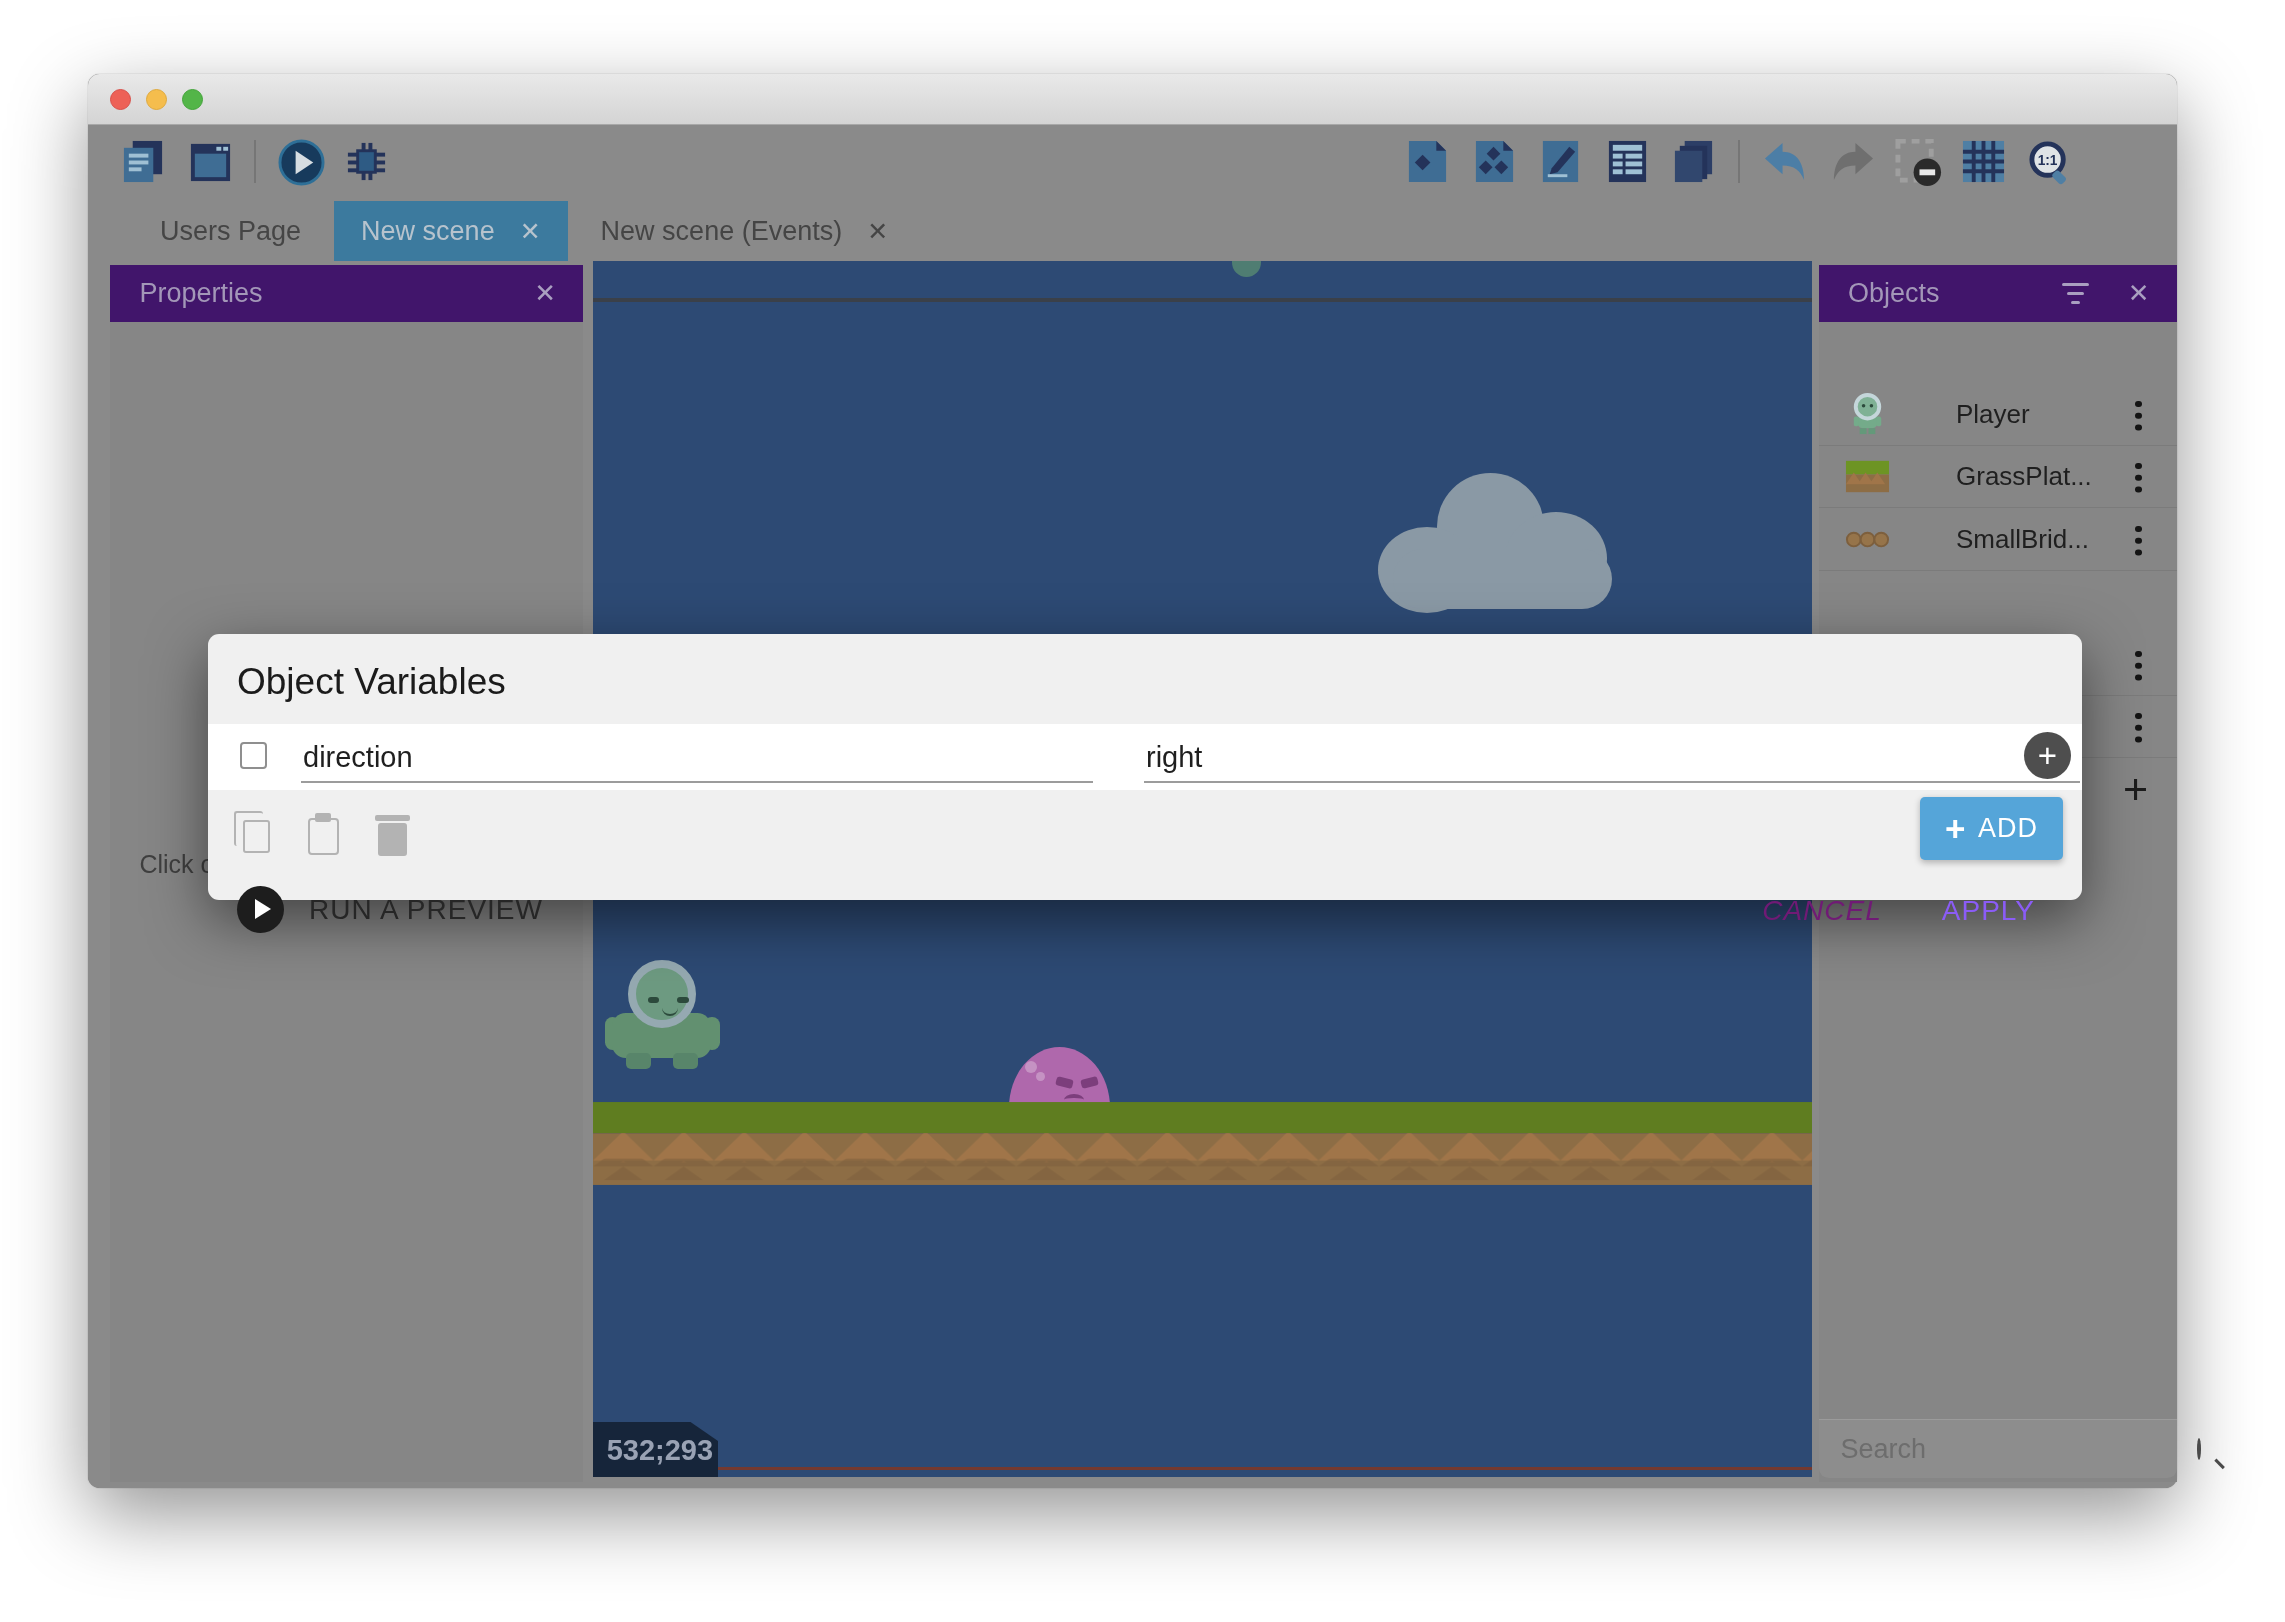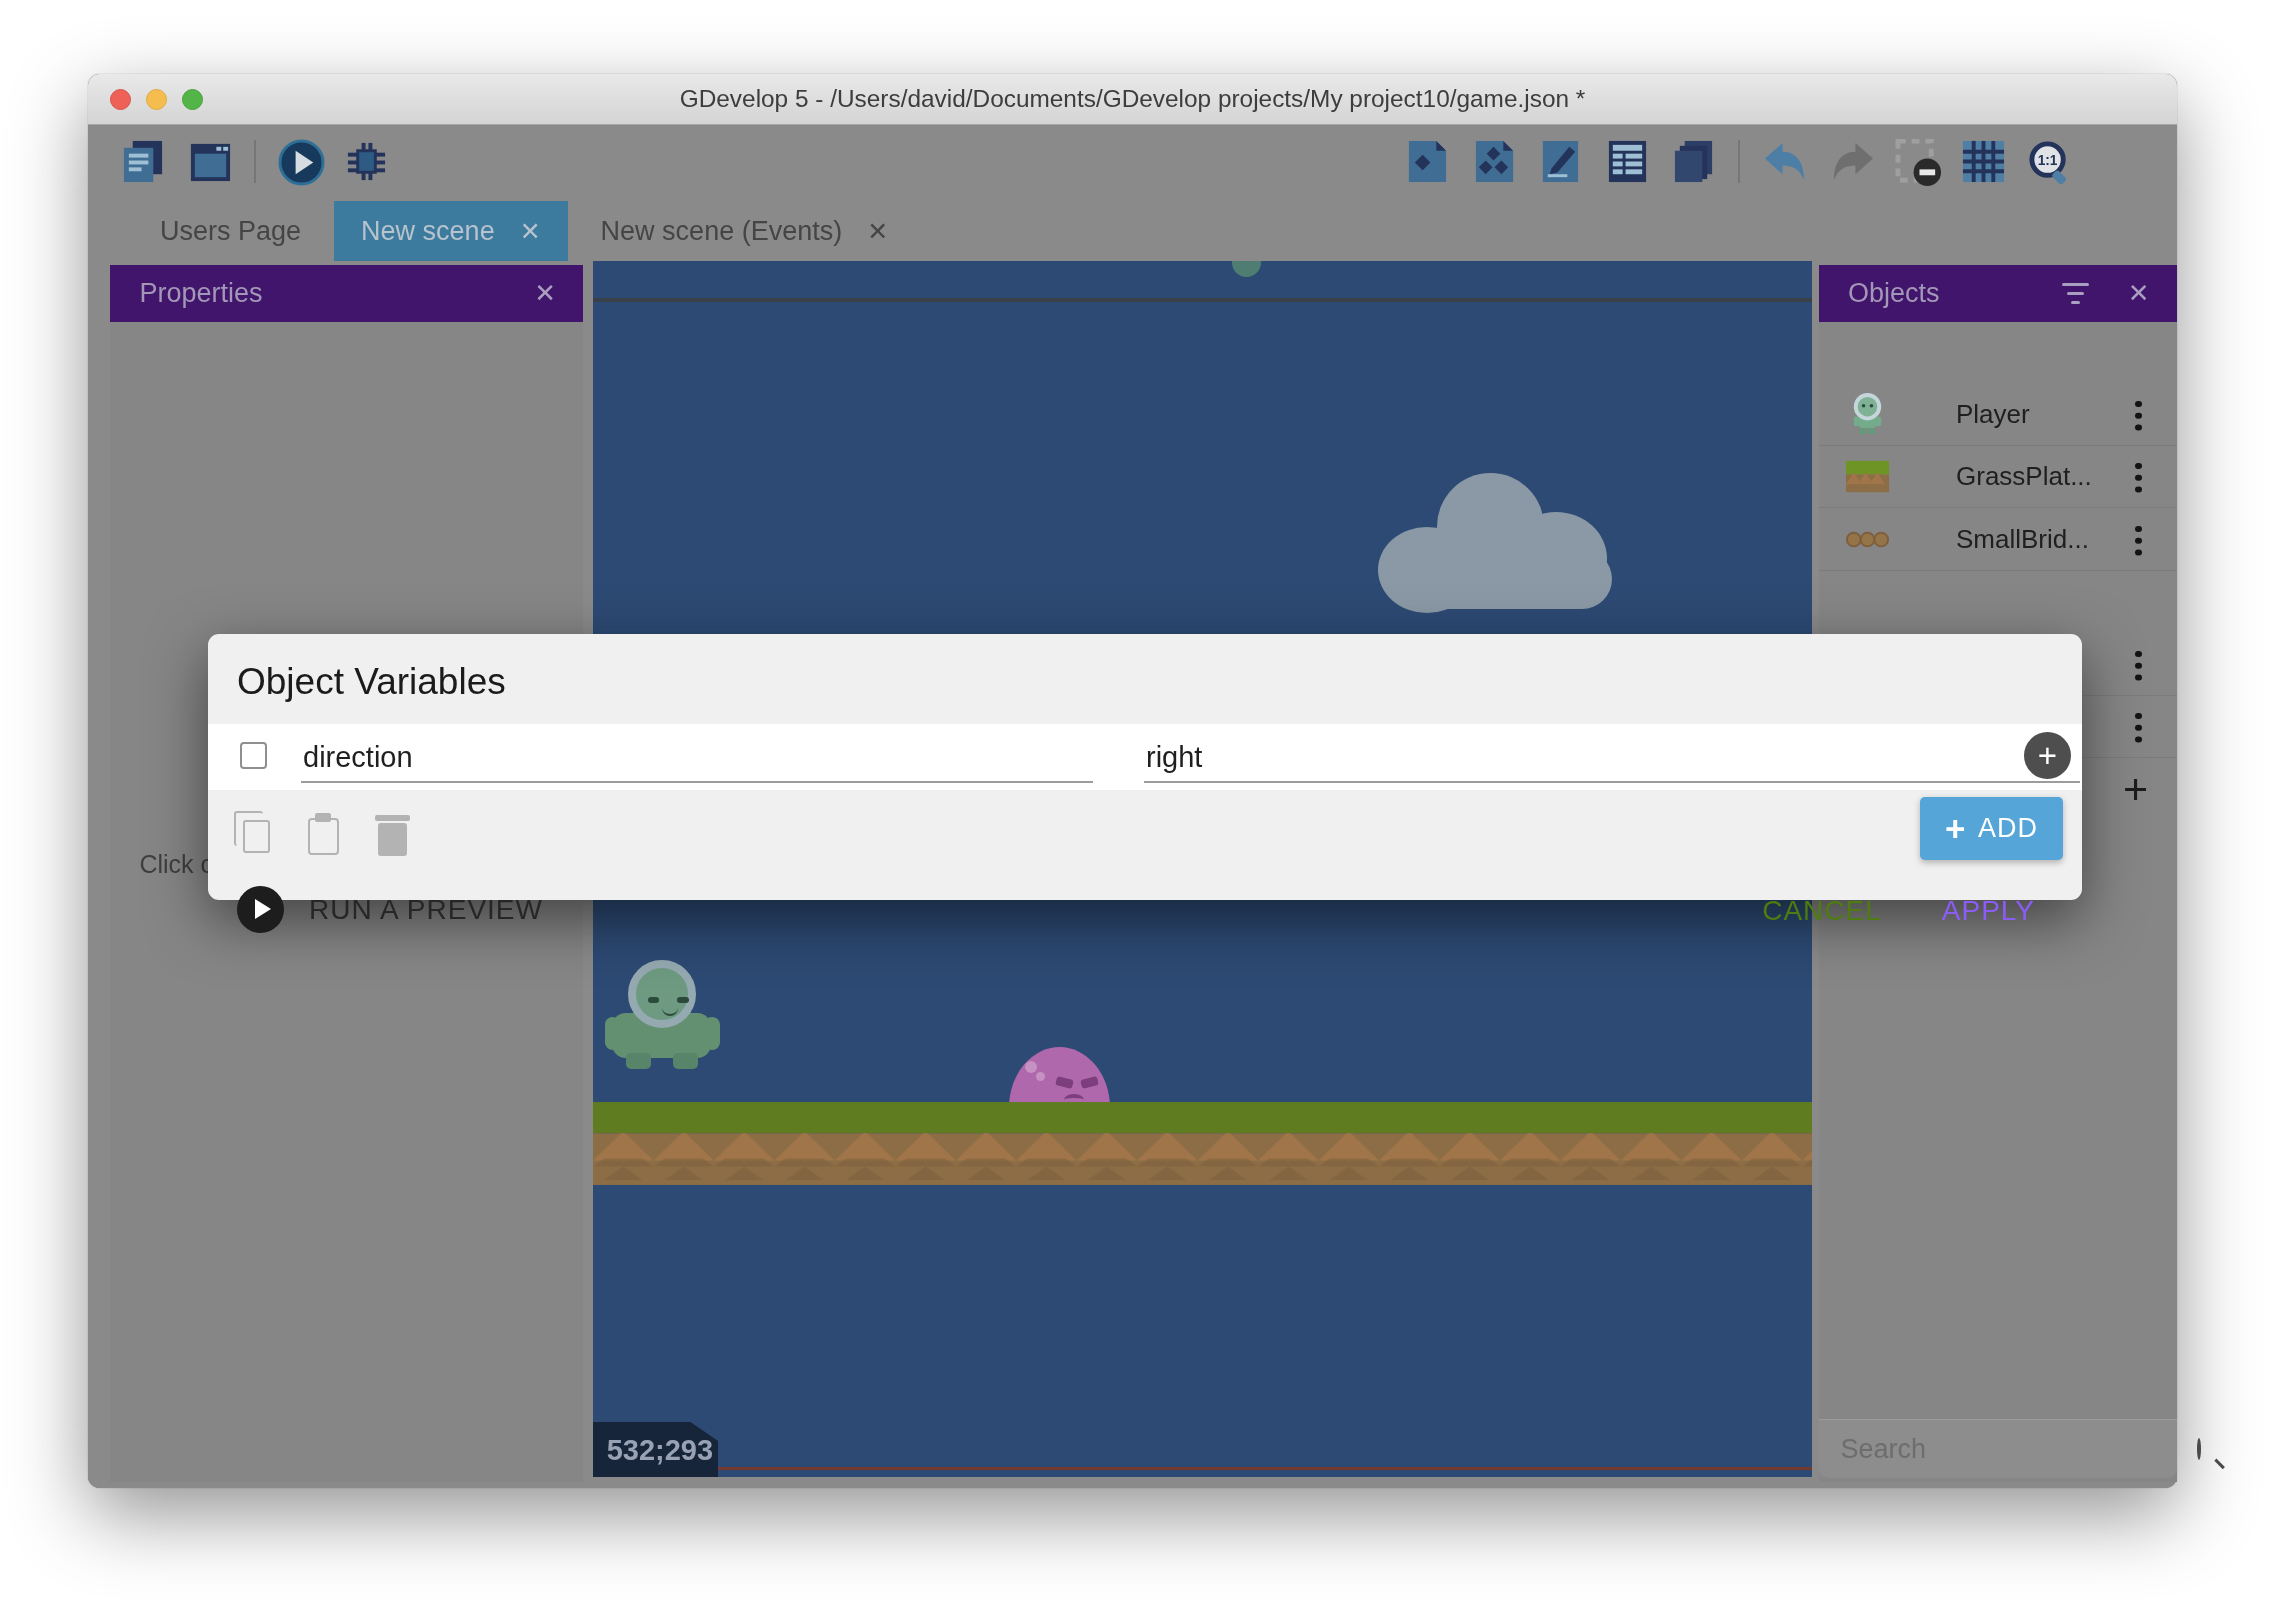--- a/index.html
+++ b/index.html
@@ -104,39 +104,38 @@
   .add-btn{left:1712px;top:163px;width:143px;height:63px;background:#55a5d9;border-radius:4.9px;color:#fff;
     display:flex;align-items:center;justify-content:center;gap:11.7px;font-size:27px;letter-spacing:1px;
     box-shadow:0 2.9px 5.9px rgba(0,0,0,.25);}
   .add-btn .pl{font-size:35px;font-weight:bold;line-height:1;}
   .run-row{left:29px;top:252px;display:flex;align-items:center;gap:25px;}
   .run-circle{width:47px;height:47px;border-radius:50%;background:#1d1d1d;position:relative;}
   .run-circle::after{content:"";position:absolute;left:17.6px;top:12.7px;border-left:16.6px solid #fff;
     border-top:10.7px solid transparent;border-bottom:10.7px solid transparent;}
   .run-label{font-size:28px;color:#262626;letter-spacing:1px;}
   .dlg-actions{right:47px;top:261px;display:flex;gap:60px;font-size:28px;letter-spacing:1px;}
-  .cancel{color:#4d7c0f;}
+  .cancel{color:#701a75;font-style:italic;}
   .apply{color:#8b5cf6;}
 
   .hint{left:29px;top:585px;font-size:25px;color:#3f3f3f;}
   svg{display:block;}
 </style>
 </head>
 <body>
 
 <div class="stage">
   <div class="abs window">
 
     <div class="abs titlebar">
       <div class="abs lights">
         <span class="light r"></span>
         <span class="light y"></span>
         <span class="light g"></span>
       </div>
-      <span>GDevelop 5 - /Users/david/Documents/GDevelop projects/My project10/game.json *</span>
     </div>
 
     <div class="abs toolbar">
       <div class="abs tb-group" style="left:33px;">
         <span class="icon46">
           <svg width="45" height="45" viewBox="0 0 46 46">
               <rect x="12" y="2" width="30" height="34" fill="#24335a"></rect>
               <rect x="3" y="9" width="30" height="35" fill="#3f6d94"></rect>
               <rect x="8" y="15" width="20" height="4" fill="#9fc0d4"></rect>
               <rect x="8" y="22" width="20" height="4" fill="#9fc0d4"></rect>

